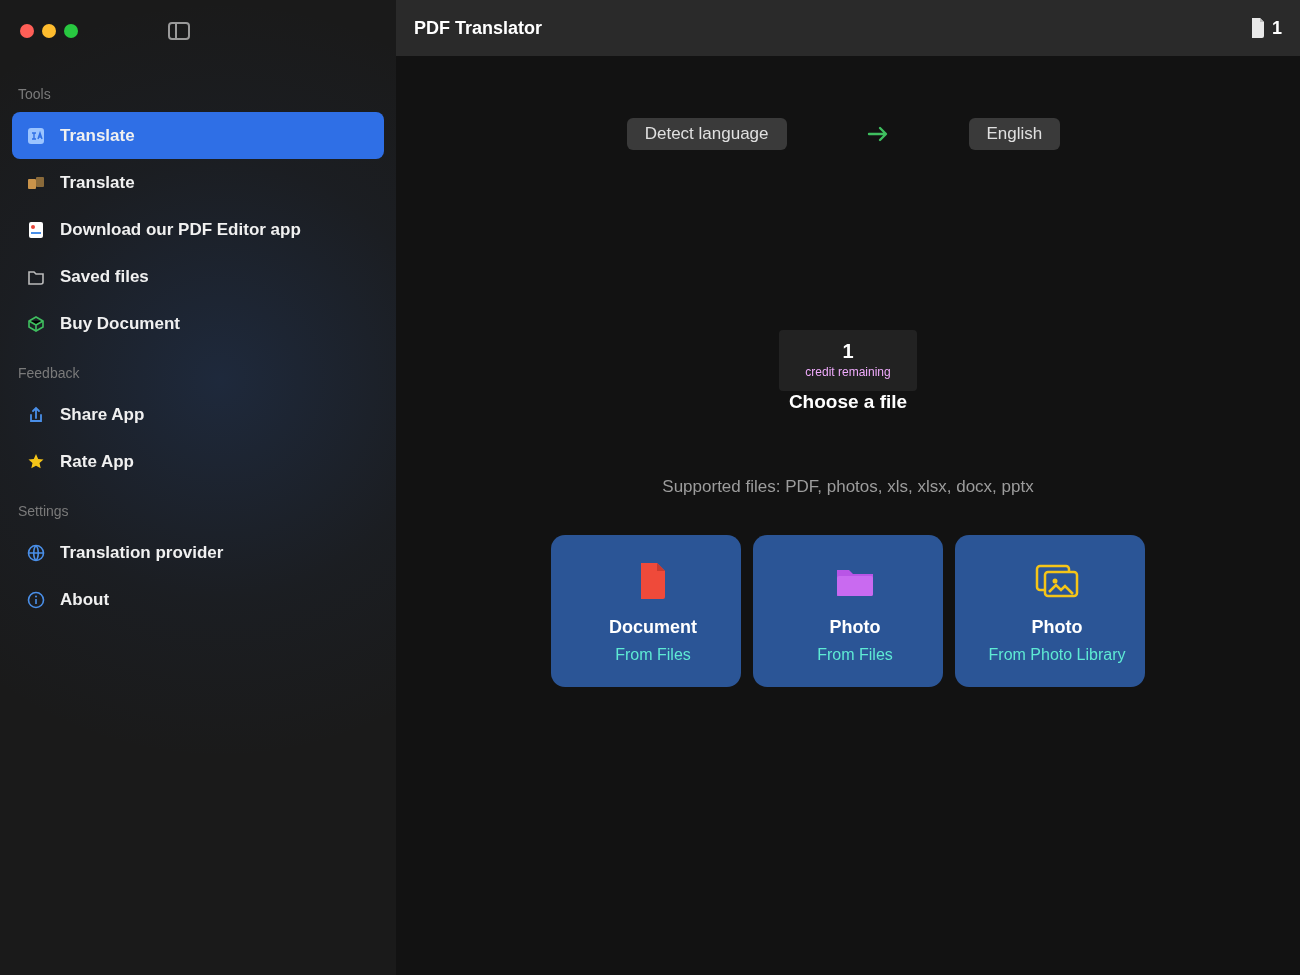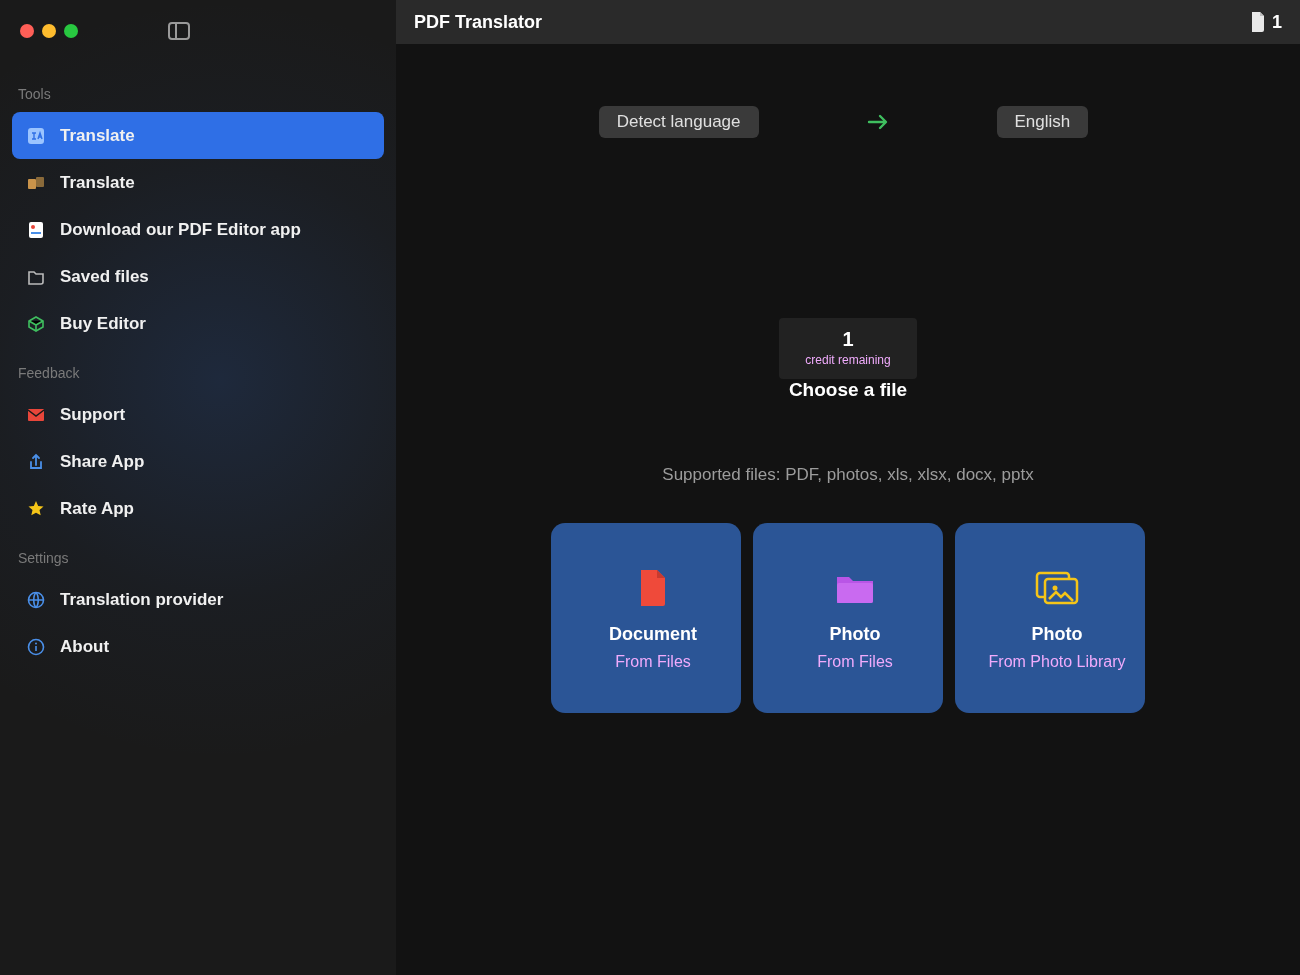--- a/index.html
+++ b/index.html
@@ -31,29 +31,29 @@
   height: 47px; padding: 2px 14px;
   border-radius: 8px;
   font-size: 17px; font-weight: 600;
   color: #f0f0f0;
   cursor: pointer;
 }
 .nav-item.active { background:#2f6fe6; }
 .nav-item .ico { width:20px; height:20px; display:flex; align-items:center; justify-content:center; flex-shrink:0;}
 .main { flex:1; display:flex; flex-direction:column; background:#121212; }
 .titlebar {
-  height: 44px; background:#2a2a2a;
+  height: 56px; background:#2a2a2a;
   display:flex; align-items:center; padding:0 18px;
   justify-content: space-between;
 }
 .titlebar .title { font-size:18px; font-weight:700; }
 .file-count { display:flex; align-items:center; gap:6px; font-size:18px; font-weight:600;}
 .lang-row {
   display:flex; align-items:center; justify-content:center;
-  gap: 104px;
+  gap: 76px;
   padding: 62px 9px 0 0;
 }
 .chip {
   background:#3a3a3a; color:#e0e0e0;
   padding: 6px 18px; border-radius:6px;
   font-size:17px; font-weight:500;
 }
 .arrow-slot { width:30px; display:flex; justify-content:center; }
 .center-area {
   margin-top: 180px;
@@ -62,27 +62,27 @@
 .credit-box {
   background:#222; padding:10px 26px 12px 26px; border-radius:4px;
   text-align:center;
 }
 .credit-num { font-size:20px; font-weight:700; }
 .credit-lbl { font-size:12px; color:#f0abfc; margin-top:2px; }
 .choose-txt { font-size:19px; font-weight:700; }
 .supported-txt { font-size:17px; color:#9c9c9c; margin-top:64px; }
 .cards { display:flex; gap:12px; margin-top:38px; }
 .card {
-  width:190px; height:190px; background:#2b5596; border-radius:14px;
+  width:190px; height:152px; background:#2b5596; border-radius:14px;
   display:flex; flex-direction:column; align-items:center; justify-content:center;
   gap:4px; cursor:pointer;padding-left:14px;
 }
 .card .cicon { height:44px; display:flex; align-items:center; justify-content:center; margin-bottom:10px;}
 .card .ctitle { font-size:18px; font-weight:700; }
-.card .csub { font-size:16px; color:#f0abfc; margin-top:4px;}
+.card .csub { font-size:16px; color:#5eead4; margin-top:4px;}
 svg { display:block; }
 </style>
 </head>
 <body>
 
 <div class="sidebar">
   <div class="traffic-row">
     <div class="dot red"></div>
     <div class="dot yellow"></div>
     <div class="dot green"></div>
@@ -137,34 +137,25 @@
   </div>
 
 
   <div class="nav-item">
     <span class="ico">
       <svg width="18" height="18" viewBox="0 0 18 18">
           <path d="M9 2l7 4v6l-7 4-7-4V6z" fill="none" stroke="#3fbf5f" stroke-width="1.6"></path>
           <path d="M2 6l7 4 7-4M9 10v6" stroke="#3fbf5f" stroke-width="1.6"></path>
         </svg>
     </span>
-    <span>Buy Editor</span>
+    <span>Buy Document</span>
   </div>
 
   <div class="section-label">Feedback</div>
 
-  <div class="nav-item">
-    <span class="ico">
-      <svg width="18" height="14" viewBox="0 0 18 14">
-          <rect x="1" y="1" width="16" height="12" rx="1" fill="#e8463a"></rect>
-          <path d="M1 2l8 6 8-6" stroke="#1a1a1a" stroke-width="1.5" fill="none"></path>
-        </svg>
-    </span>
-    <span>Support</span>
-  </div>
 
   <div class="nav-item">
     <span class="ico">
       <svg width="18" height="18" viewBox="0 0 18 18">
           <path d="M9 12V2M6 5l3-3 3 3M4 9v6h10V9" stroke="#4a8fe8" stroke-width="1.8" fill="none" stroke-linecap="round"></path>
         </svg>
     </span>
     <span>Share App</span>
   </div>
 

